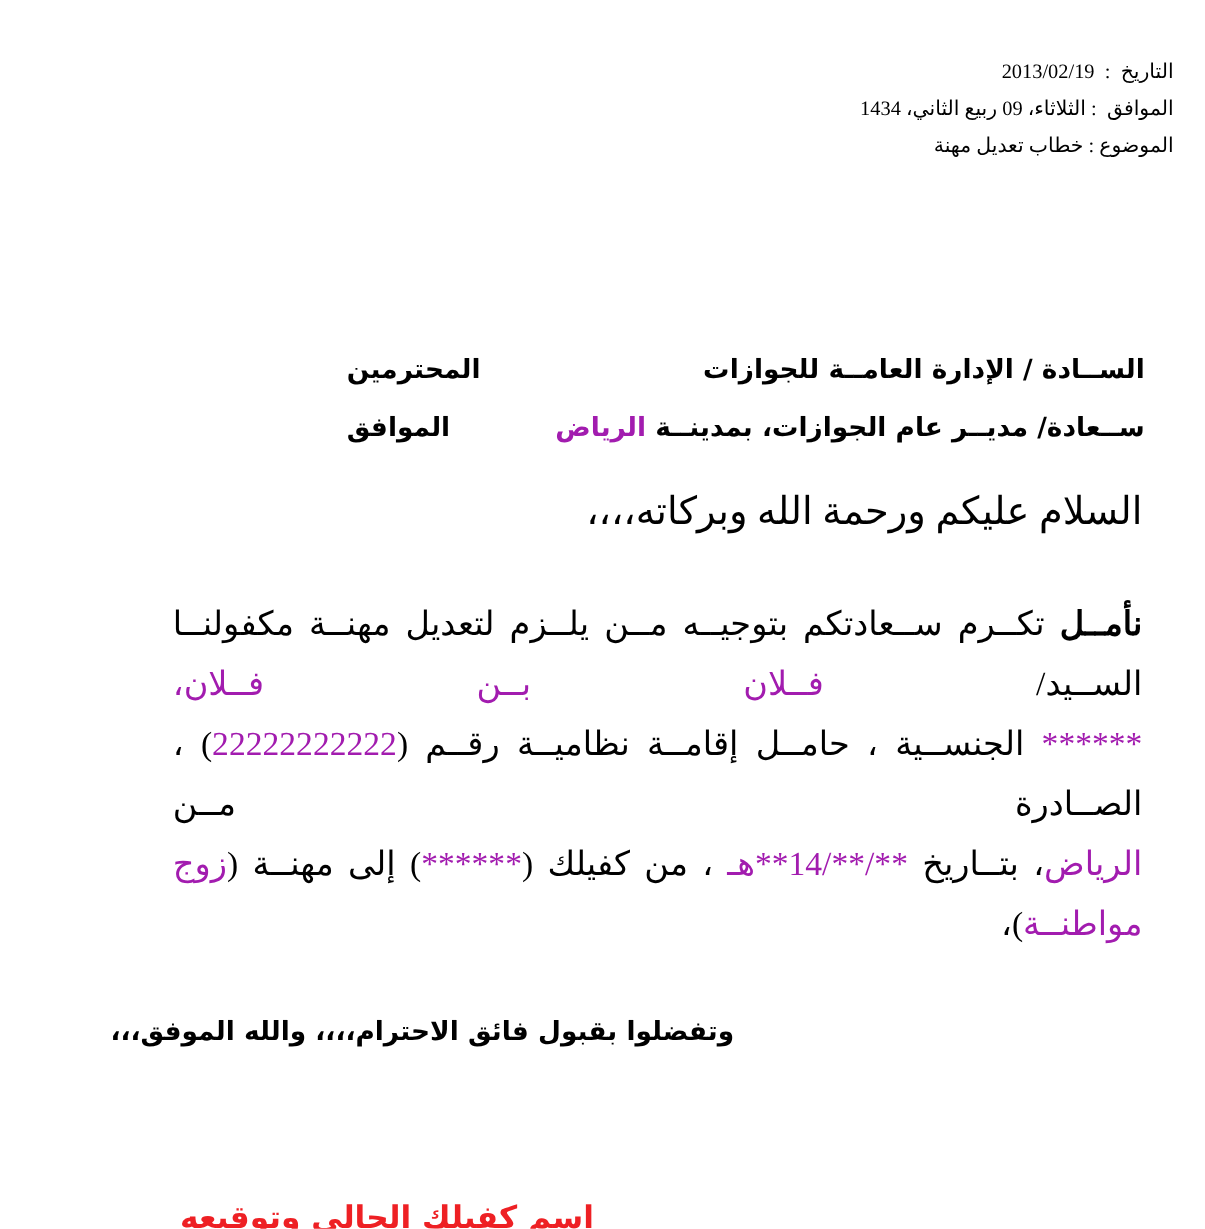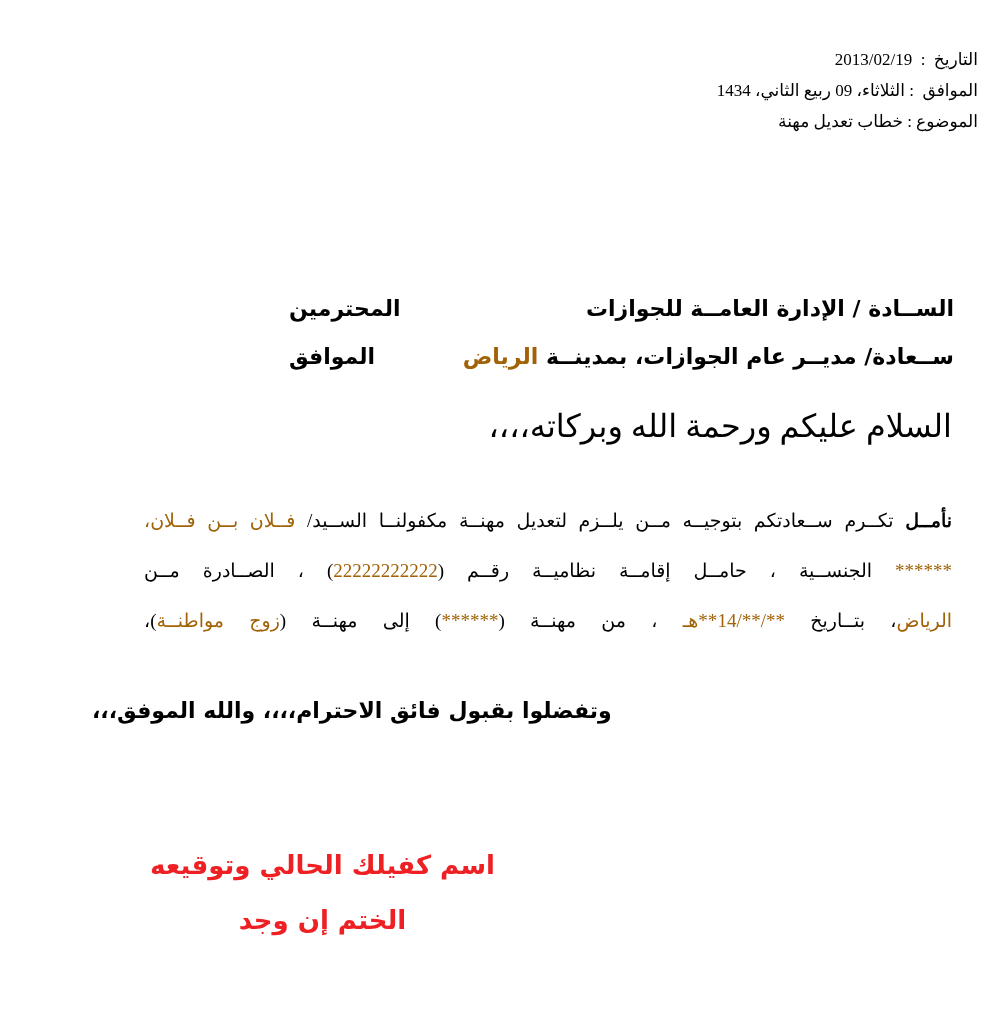--- a/index.html
+++ b/index.html
@@ -20,27 +20,27 @@
   
   .addr{margin:148px 50px 0 197px;
     font-family:"DejaVu Sans","Liberation Sans",sans-serif;
     font-weight:bold;font-size:22px;}
   .addr-row{display:flex;justify-content:space-between;align-items:baseline;line-height:48px;}
 
   
   .greeting{margin:30px 52px 0 0;font-size:32px;text-align:right;line-height:30px;}
 
   
-  .letter-body{margin:55px 52px 0 52px;font-size:19px;line-height:50px;}
+  .letter-body{margin:55px 52px 0 52px;font-size:28px;line-height:50px;}
   .bline{width:100%;}
   .just{text-align:justify;text-align-last:justify;text-justify:inter-word;}
   .last-line{text-align:right;}
 
   .bold{font-weight:bold;}
-  .red{color:#a16207;margin-top:38px;}
+  .red{color:#a21caf;margin-top:38px;}
 
   
   .closing{
     margin:50px 175px 0 0;text-align:left;white-space:nowrap;
     font-family:"DejaVu Sans","Liberation Sans",sans-serif;
     font-weight:bold;font-size:22px;line-height:30px;
   }
 
   
   .signature{
@@ -70,21 +70,21 @@
       <span><span>ســعادة/ مديــر عام الجوازات، بمدينــة </span><span class="red">الرياض</span></span>
       <span>الموافق</span>
     </div>
   </div>
 
   <div class="greeting">السلام عليكم ورحمة الله وبركاته،،،،</div>
 
   <div class="letter-body">
     <div class="bline just"><span class="bold">نأمــل</span><span> تكــرم ســعادتكم بتوجيــه مــن يلــزم لتعديل مهنــة مكفولنــا الســيد/ </span><span class="red">فــلان بــن فــلان،</span></div>
     <div class="bline just"><span class="red">******</span><span> الجنســية ، حامــل إقامــة نظاميــة رقــم (</span><span class="red">22222222222</span><span>) ، الصــادرة مــن</span></div>
-    <div class="bline just"><span class="red">الرياض</span><span>، بتــاريخ </span><span class="red">**/**/14**هـ</span><span> ، من مهنــة (</span><span class="red">******</span><span>) إلى مهنــة (</span><span class="red">زوج مواطنــة</span><span>)،</span></div>
+    <div class="bline just"><span class="red">الرياض</span><span>، بتــاريخ </span><span class="red">**/**/14**هـ</span><span> ، من كفيلك (</span><span class="red">******</span><span>) إلى مهنــة (</span><span class="red">زوج مواطنــة</span><span>)،</span></div>
   </div>
 
   <div class="closing">وتفضلوا بقبول فائق الاحترام،،،، والله الموفق،،،</div>
 
   <div class="signature">
     <div>اسم كفيلك الحالي وتوقيعه</div>
     <div>الختم إن وجد</div>
   </div>
 
 </div>

